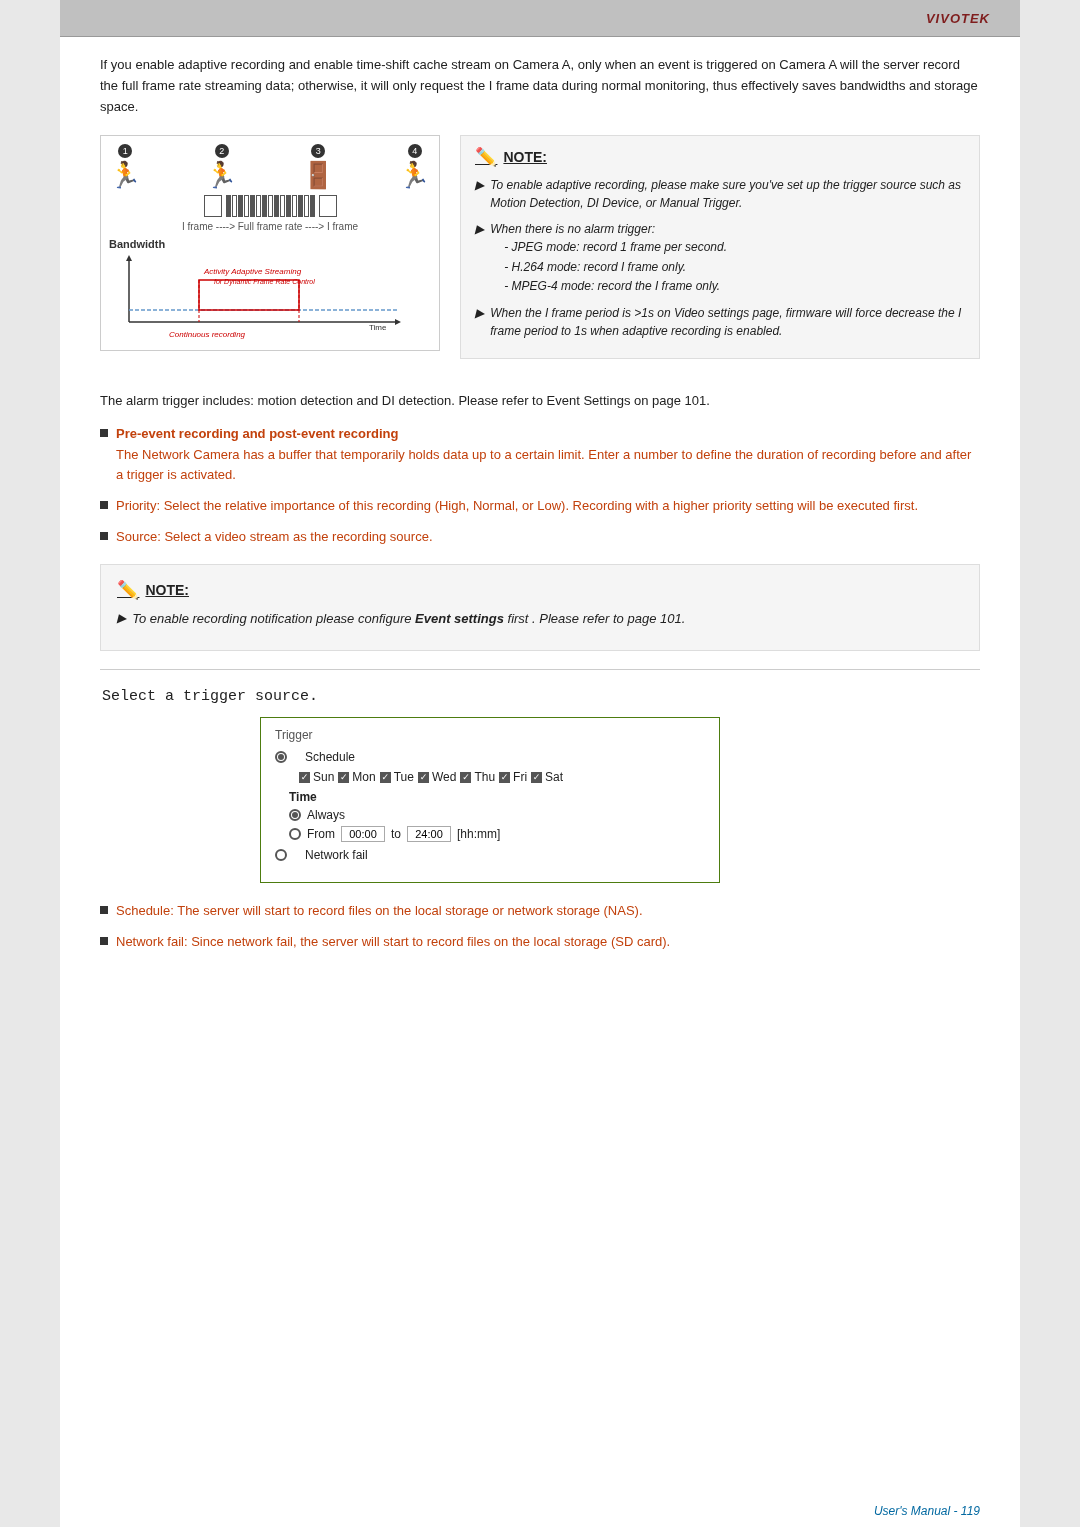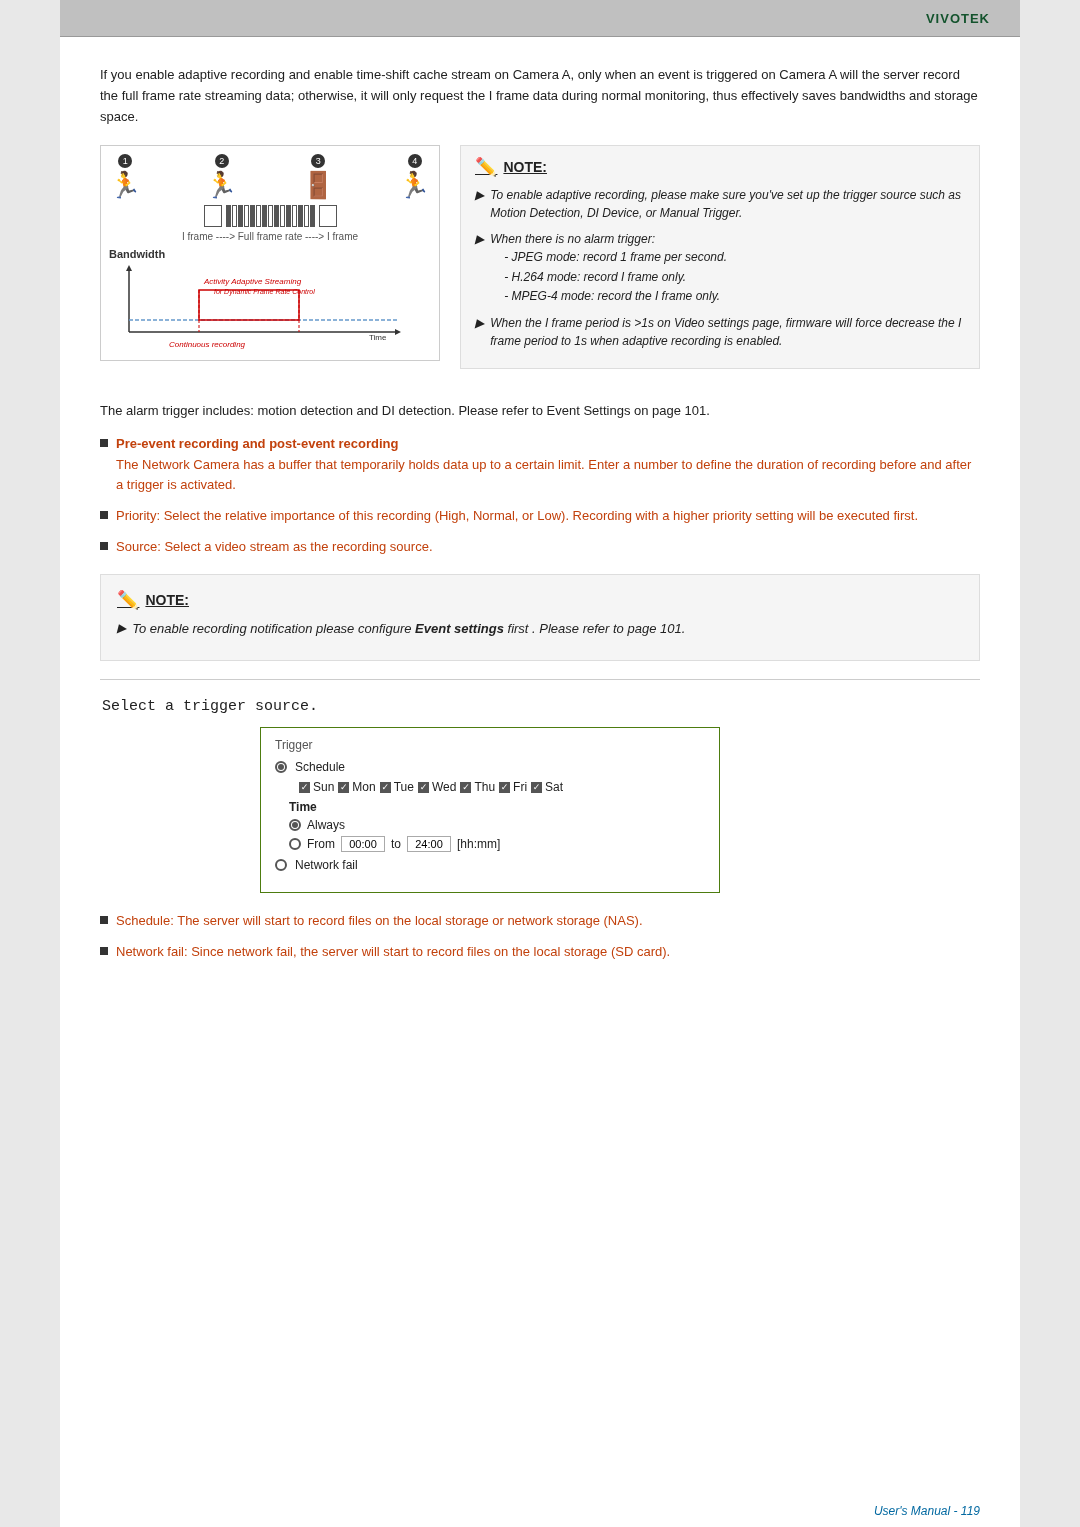--- a/index.html
+++ b/index.html
@@ -20,31 +20,32 @@
     }
     .header-bar {
       background: #c0c0c0;
       height: 36px;
       display: flex;
       align-items: center;
       justify-content: flex-end;
       padding-right: 30px;
     }
     .brand-name {
+      font-style: italic;
       font-weight: bold;
       font-size: 13px;
-      color: #14532d;
+      color: #7f1d1d;
       letter-spacing: 1px;
     }
     .header-line {
       border-bottom: 1px solid #999;
       margin-bottom: 0;
     }
     .content {
-      padding: 28px 40px 30px 40px;
+      padding: 18px 40px 30px 40px;
     }
     .intro-text {
       font-size: 13px;
       line-height: 1.6;
       color: #222;
       margin-bottom: 18px;
     }
     .two-col {
       display: flex;
       gap: 20px;
@@ -217,21 +218,21 @@
       margin-bottom: 18px;
     }
     .trigger-ui-title {
       font-size: 12px;
       color: #555;
       margin-bottom: 8px;
     }
     .radio-row {
       display: flex;
       align-items: center;
-      gap: 8px;
+      gap: 18px;
       margin-bottom: 6px;
       font-size: 12px;
       color: #222;
     }
     .radio-dot {
       width: 12px;
       height: 12px;
       border-radius: 50%;
       border: 2px solid #555;
       display: flex;

